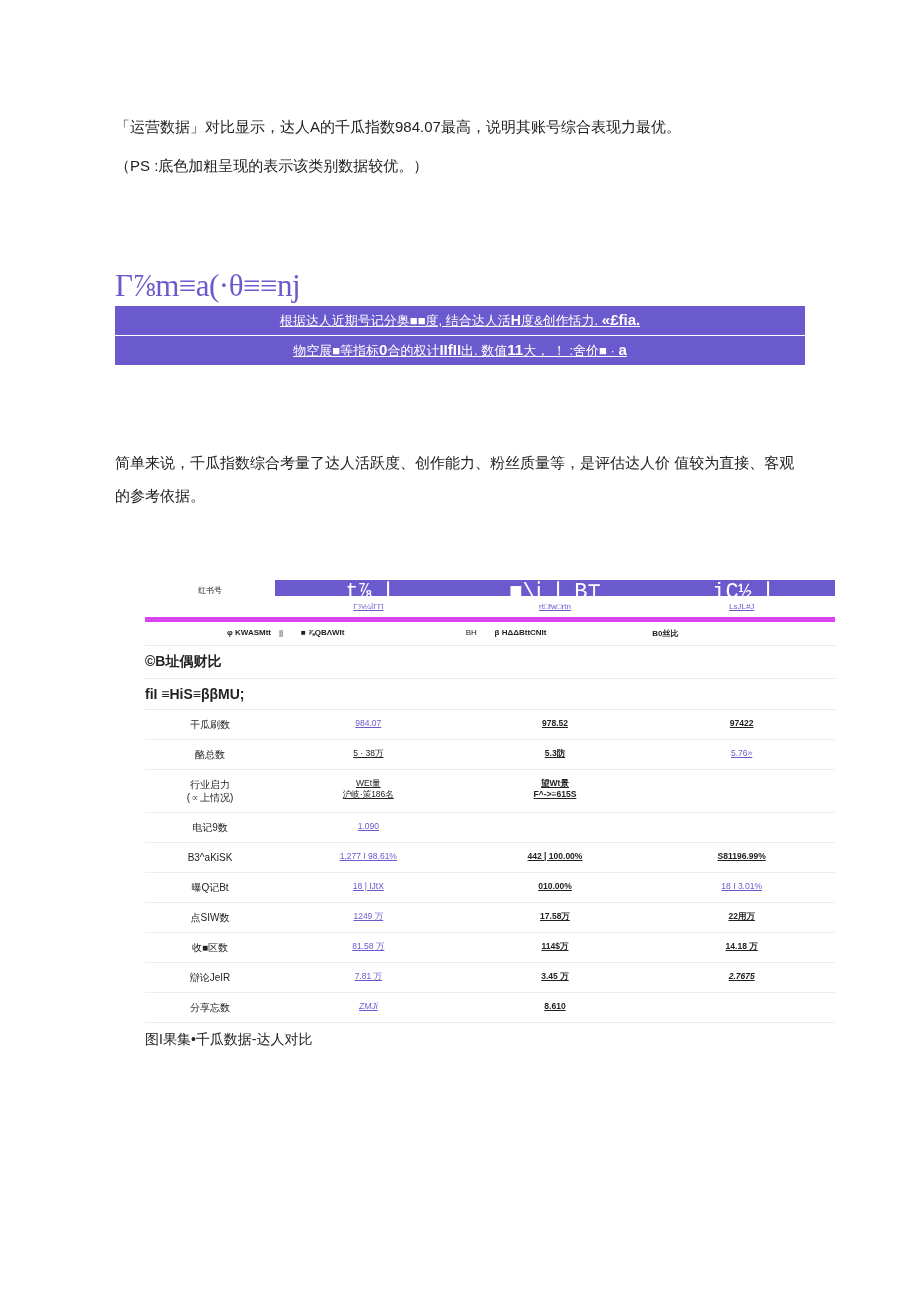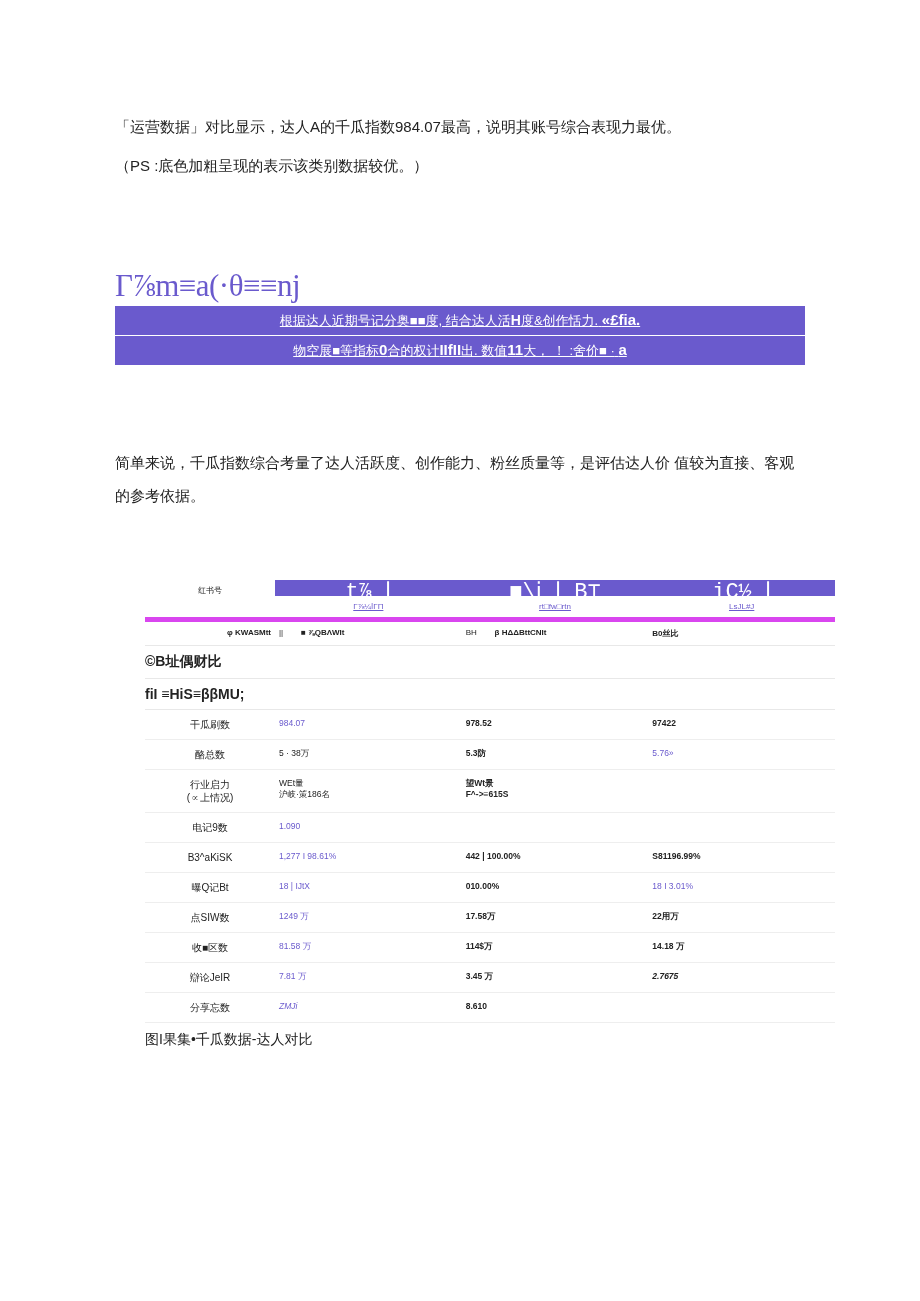--- a/index.html
+++ b/index.html
@@ -103,23 +103,25 @@
       font-size: 10px;
       padding: 8px 2px;
       line-height: 1.3;
     }
     .data-row {
       display: grid;
       grid-template-columns: 130px 1fr 1fr 1fr;
       border-bottom: 1px solid #eee;
     }
     .data-row .val {
+      text-align: center;
       font-size: 8.5px;
       padding: 8px 4px;
       line-height: 1.3;
+      text-decoration: underline;
     }
     .data-row .purp { color: #6a5acd; }
     .data-row .bold { font-weight: 700; }
     .data-row .ital { font-style: italic; }
     .caption {
       font-size: 14px;
       margin-left: 30px;
       margin-top: 4px;
     }
   </style>

